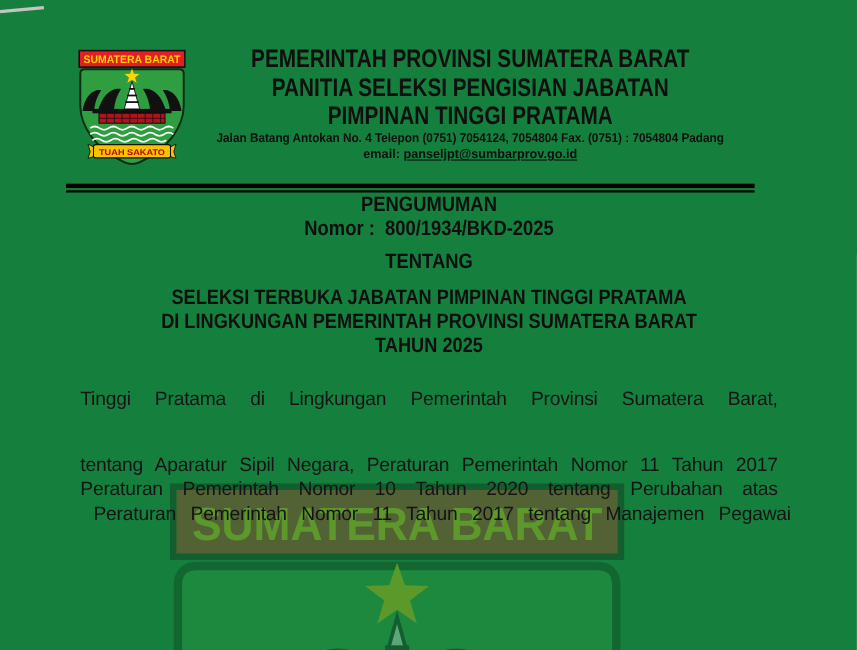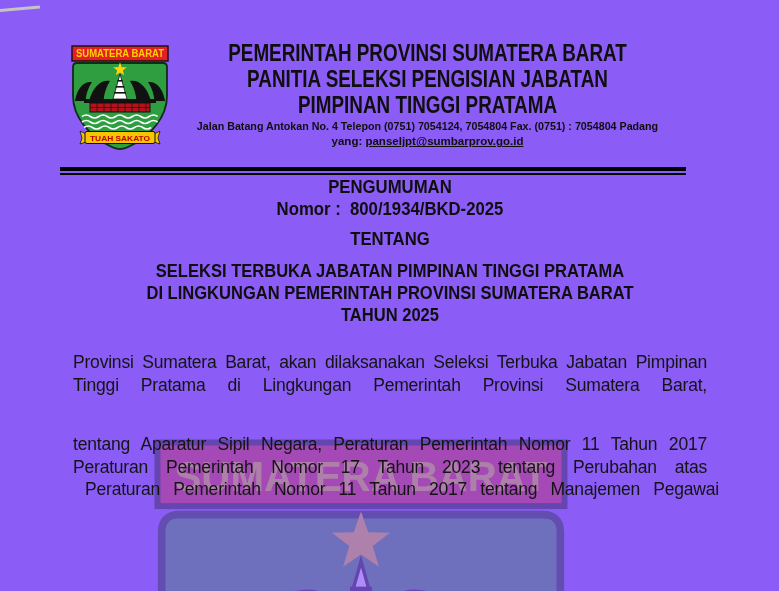--- a/index.html
+++ b/index.html
@@ -1,16 +1,16 @@
 <!DOCTYPE html>
 <html><head>
 <meta charset="utf-8">
 <style>
   html,body{margin:0;padding:0;background:#ffffff;}
-  .page{position:relative;width:779px;height:591px;background:#8b5cf6;overflow:hidden;
+  .page{position:relative;width:779px;height:591px;background:#15803d;overflow:hidden;
         font-family:"Liberation Sans",sans-serif;color:#0f0f0f;}
   
   .scan-mark{position:absolute;left:0;top:9px;width:40px;height:2.5px;background:#c4c4c4;
              transform:rotate(-5deg);transform-origin:left center;}
   
   .watermark{position:absolute;left:149px;top:434px;width:424px;height:458px;opacity:.3;
              z-index:0;pointer-events:none;}
   .content{position:relative;z-index:1;}
   
   .logo{position:absolute;left:70px;top:44px;width:100px;height:108px;}
@@ -87,21 +87,21 @@
     </svg>
 
     <div class="header-text">
       <div class="org-lines">
         <div>PEMERINTAH PROVINSI SUMATERA BARAT</div>
         <div>PANITIA SELEKSI PENGISIAN JABATAN</div>
         <div>PIMPINAN TINGGI PRATAMA</div>
       </div>
       <div class="address">Jalan Batang Antokan No. 4 Telepon (0751) 7054124, 7054804 Fax. (0751) : 7054804 Padang</div>
       <div class="email-row">
-        <span>yang:</span>
+        <span>email:</span>
         <span class="email-link">panseljpt@sumbarprov.go.id</span>
       </div>
     </div>
 
     <div class="rule">
       <div class="rule-thick"></div>
       <div class="rule-thin"></div>
     </div>
 
     <div class="mid pengumuman-block">
@@ -111,20 +111,19 @@
 
     <div class="mid tentang-block">TENTANG</div>
 
     <div class="mid title-block">
       <div>SELEKSI TERBUKA JABATAN PIMPINAN TINGGI PRATAMA</div>
       <div>DI LINGKUNGAN PEMERINTAH PROVINSI SUMATERA BARAT</div>
       <div>TAHUN 2025</div>
     </div>
 
     <div class="body-par">
-      <div class="jline" style="word-spacing: 3.95117px;">Provinsi Sumatera Barat, akan dilaksanakan Seleksi Terbuka Jabatan Pimpinan</div>
       <div class="jline" style="word-spacing: 17.3125px;">Tinggi Pratama di Lingkungan Pemerintah Provinsi Sumatera Barat,</div>
       <div class="jline" style="word-spacing: 6.80556px; margin-top: 37px;">tentang Aparatur Sipil Negara, Peraturan Pemerintah Nomor 11 Tahun 2017</div>
-      <div class="jline" style="word-spacing: 13.248px;">Peraturan Pemerintah Nomor 17 Tahun 2023 tentang Perubahan atas</div>
+      <div class="jline" style="word-spacing: 13.248px;">Peraturan Pemerintah Nomor 10 Tahun 2020 tentang Perubahan atas</div>
       <div class="jline" style="word-spacing: 8.50391px; margin-left: 12px;">Peraturan Pemerintah Nomor 11 Tahun 2017 tentang Manajemen Pegawai</div>
     </div>
   </div>
 </div>
 
 </body></html>

